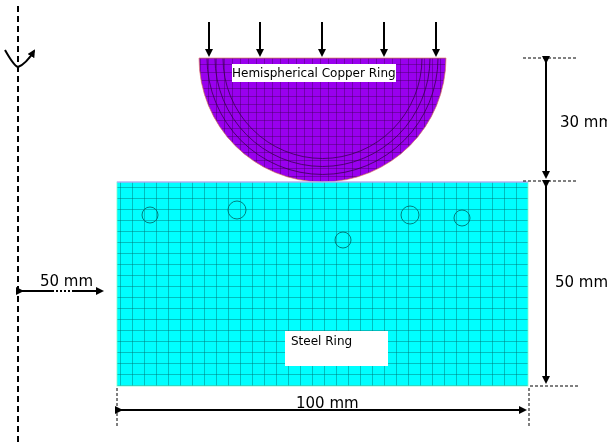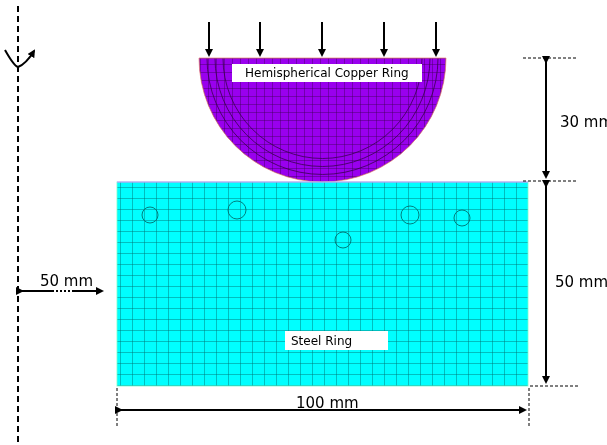--- a/index.html
+++ b/index.html
@@ -1,19 +1,19 @@
 <!DOCTYPE html>
 <html><head>
 <meta charset="utf-8">
 <style>
   html, body { margin:0; padding:0; background:#ffffff; }
   body { width:607px; height:445px; position:relative; overflow:hidden; font-family:"DejaVu Sans", sans-serif; }
   svg.canvas { position:absolute; left:0; top:0; }
   .lbl { position:absolute; font-family:"DejaVu Sans", sans-serif; font-size:15px; color:#000; white-space:nowrap; }
-  .boxlbl { position:absolute; background:#fff; font-family:"DejaVu Sans", sans-serif; font-size:12px; color:#000; padding:2px 13px; white-space:nowrap; }
+  .boxlbl { position:absolute; background:#fff; font-family:"DejaVu Sans", sans-serif; font-size:12px; color:#000; padding:2px 0; white-space:nowrap; }
 </style>
 </head>
 <body>
 
 <svg class="canvas" width="607" height="445" viewBox="0 0 607 445" xmlns="http://www.w3.org/2000/svg">
   <defs>
     <marker id="ah" markerWidth="8" markerHeight="8" refX="6" refY="4" orient="auto" markerUnits="userSpaceOnUse">
       <path d="M0,0 L8,4 L0,8 z" fill="#000"></path>
     </marker>
     <pattern id="cumesh" width="8" height="8" patternUnits="userSpaceOnUse">
@@ -86,17 +86,17 @@
   </g>
 
   <g>
     <line x1="22" y1="291" x2="52" y2="291" stroke="#000" stroke-width="2" marker-start="url(#ah)"></line>
     <line x1="52" y1="291" x2="72" y2="291" stroke="#000" stroke-width="2" stroke-dasharray="2,2"></line>
     <line x1="72" y1="291" x2="102" y2="291" stroke="#000" stroke-width="2" marker-end="url(#ah)"></line>
   </g>
 </svg>
 
 <div class="boxlbl" style="left:232px;top:64px;">Hemispherical Copper Ring</div>
-<div class="boxlbl" style="left:285px;top:331px;padding:3px 36px 2px 6px;">Steel Ring</div>
+<div class="boxlbl" style="left:285px;top:331px;padding:3px 36px 18px 6px;">Steel Ring</div>
 <div class="lbl" style="left:560px;top:113px;">30 mm</div>
 <div class="lbl" style="left:555px;top:273px;">50 mm</div>
 <div class="lbl" style="left:296px;top:394px;">100 mm</div>
 <div class="lbl" style="left:40px;top:272px;">50 mm</div>
 
 </body></html>

